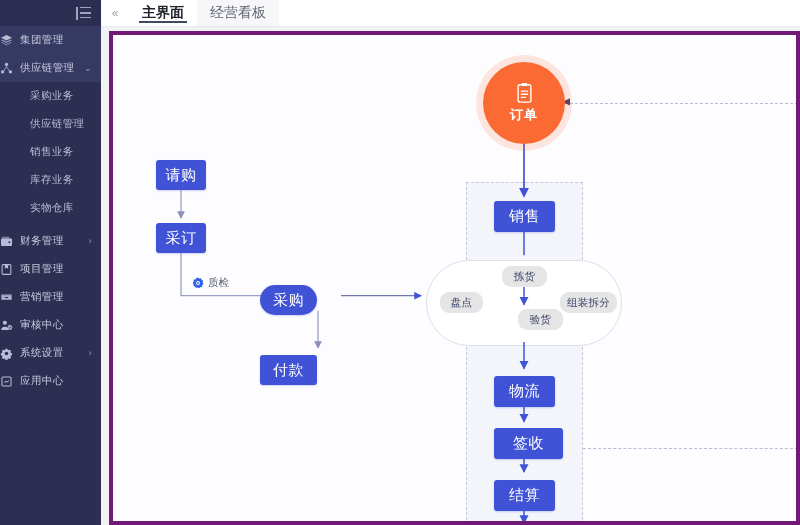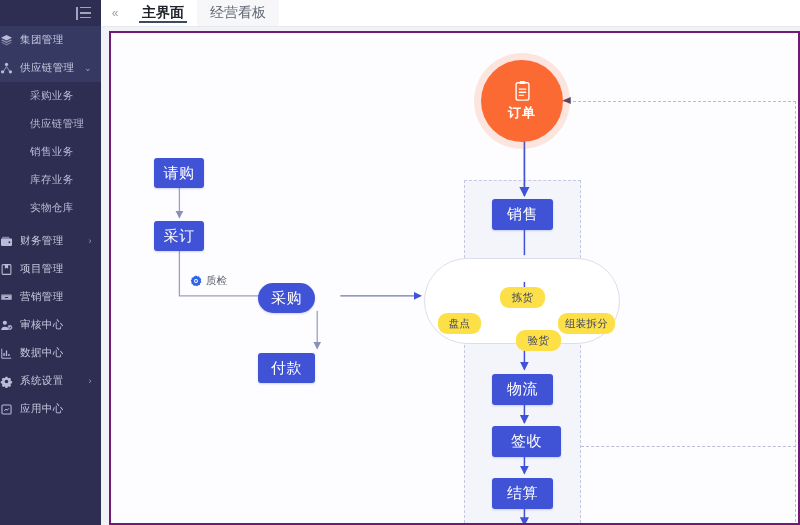--- a/index.html
+++ b/index.html
@@ -92,47 +92,46 @@
   .tab.active::after {
     content: ""; position: absolute; left: 10px; right: 10px; bottom: 3px;
     height: 1.6px; background: #3c4a63;
   }
   .tab.inactive { background: #f7f7fa; color: #606672; }
 
   .canvas-wrap { position: absolute; left: 0; right: 0; top: 27px; bottom: 0; padding: 4px 0 0 8px; }
   .card {
     position: relative; width: 100%; height: 100%;
     background: #fdfdff;
-    border: 2px solid #701a75;
+    border: 4px solid #701a75;
     overflow: hidden;
   }
   .flow { position: absolute; inset: 0; }
 
   
   .node {
     position: absolute;
     background: #4053d6;
     color: #ffffff;
     font-size: 15px;
     border-radius: 3px;
     display: flex; align-items: center; justify-content: center;
     box-shadow: 0 1px 2px rgba(64,83,214,.25);
     cursor: pointer;
     letter-spacing: .5px;
   }
   .pill {
     position: absolute;
-    background: #fde047;
+    background: #e5e5e5;
     color: #3d4468;
     font-size: 10.5px;
     border-radius: 9px;
     display: flex; align-items: center; justify-content: center;
     cursor: pointer;
     letter-spacing: .3px;
-    margin-top: 23px;
   }
   .circle {
     position: absolute;
     border-radius: 50%;
     background: #fb6a33;
     color: #fff;
     display: flex; flex-direction: column; align-items: center; justify-content: center;
     box-shadow: 0 0 0 7px rgba(251,106,51,.16);
     cursor: pointer;
   }
@@ -254,29 +253,20 @@
         <svg viewBox="0 0 16 16" fill="currentColor">
             <circle cx="6" cy="4.6" r="2.6"></circle>
             <path d="M1.4 13.4c0-2.5 2.1-4 4.6-4s4.6 1.5 4.6 4H1.4z"></path>
             <circle cx="12.2" cy="10.4" r="3" opacity=".85"></circle>
             <path d="m10.9 10.5 1 1 1.7-1.9" stroke="#2d2e52" stroke-width="1.1" fill="none"></path>
           </svg>
       </span>
       <span class="sb-label">审核中心</span>
     </div>
 
-    <div class="sb-item">
-      <span class="sb-ico">
-        <svg viewBox="0 0 16 16" fill="none" stroke="currentColor" stroke-width="1.2">
-            <path d="M2.2 2.2v11.6h11.6"></path>
-            <path d="M5 11V7.4M8 11V4.4M11 11V8.6" stroke-width="1.6"></path>
-          </svg>
-      </span>
-      <span class="sb-label">数据中心</span>
-    </div>
 
     <div class="sb-item">
       <span class="sb-ico">
         <svg viewBox="0 0 16 16" fill="currentColor">
             <path d="M6.6 1.4h2.8l.4 1.7 1.4.6 1.5-.9 2 2-.9 1.5.6 1.4 1.7.4v2.8l-1.7.4-.6 1.4.9 1.5-2 2-1.5-.9-1.4.6-.4 1.7H6.6l-.4-1.7-1.4-.6-1.5.9-2-2 .9-1.5-.6-1.4-1.7-.4V8.1l1.7-.4.6-1.4-.9-1.5 2-2 1.5.9 1.4-.6.4-1.7z" transform="scale(.86) translate(1.2,1)"></path>
             <circle cx="8" cy="8" r="2.2" fill="#2d2e52"></circle>
           </svg>
       </span>
       <span class="sb-label">系统设置</span>
       <span class="sb-caret">›</span>

